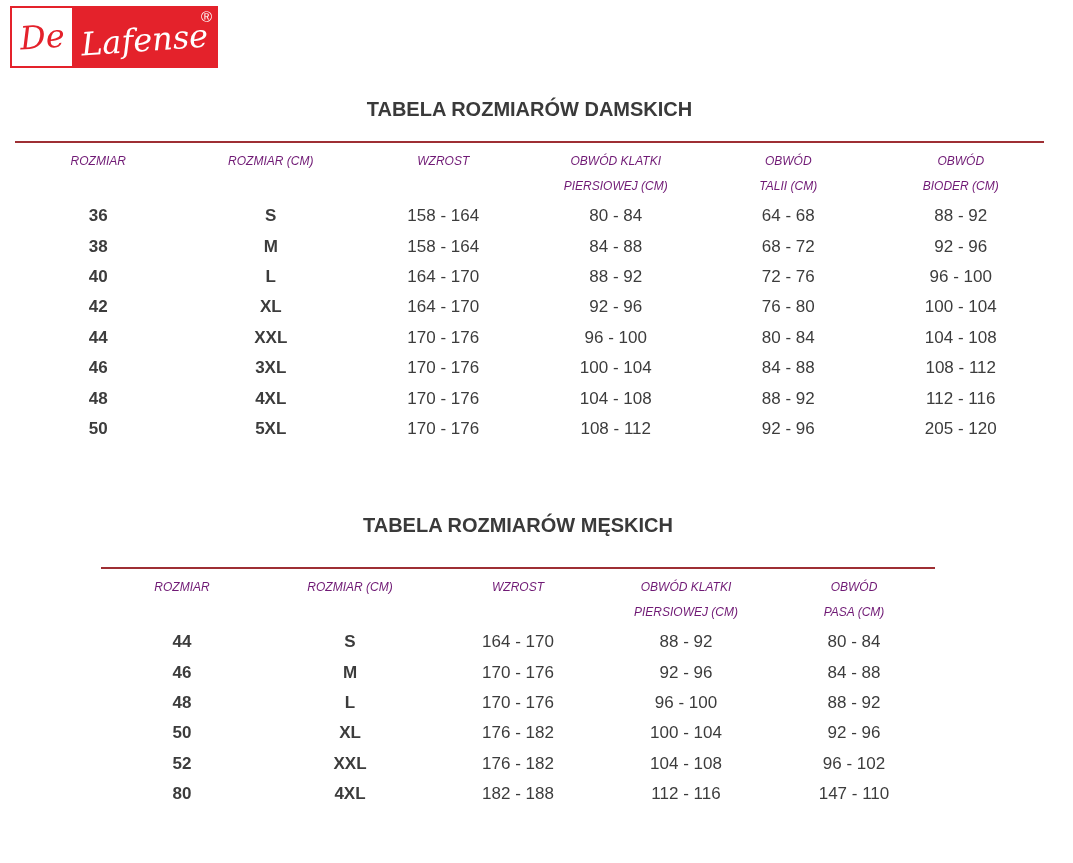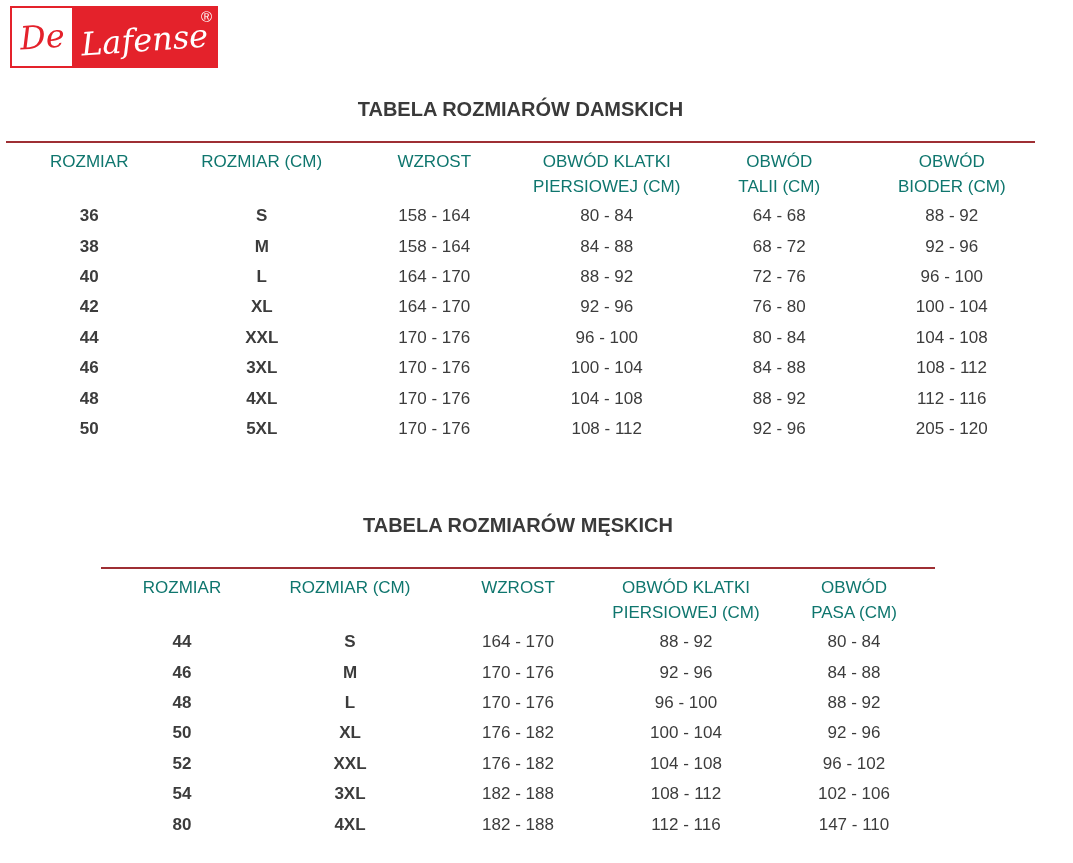--- a/index.html
+++ b/index.html
@@ -61,21 +61,21 @@
     top: 2px;
     right: 6px;
     color: #ffffff;
     font-size: 15px;
     font-style: normal;
     font-family: "Liberation Sans", sans-serif;
   }
 
   
   .table-section { position: absolute; }
-  .section-women { left: 3px; top: 96px; width: 1035px; }
+  .section-women { left: 12px; top: 96px; width: 1035px; }
   .section-men   { left: 98px; top: 512px; width: 840px; }
 
   .table-title {
     margin: 0;
     text-align: center;
     font-size: 20px;
     font-weight: bold;
     color: #3a3a3a;
     line-height: 26px;
   }
@@ -91,26 +91,27 @@
 
   .size-table {
     width: 100%;
     border-collapse: collapse;
     table-layout: fixed;
     text-align: center;
     margin-top: 4px;
   }
   .size-table th {
     font-weight: normal;
-    font-size: 17px;
+    font-size: 12px;
     line-height: 25px;
     height: 52px;
     vertical-align: top;
     padding: 2px 0 0 0;
-    color: #0f766e;
+    color: #701a75;
+    font-style: italic;
   }
   .size-table td {
     font-size: 17px;
     height: 30.4px;
     padding: 0;
     color: #3c3c3c;
   }
   .size-table td.bold { font-weight: bold; }
 </style>
 </head>
@@ -252,27 +253,20 @@
           <td>92 - 96</td>
         </tr>
         <tr>
           <td class="bold">52</td>
           <td class="bold">XXL</td>
           <td>176 - 182</td>
           <td>104 - 108</td>
           <td>96 - 102</td>
         </tr>
         <tr>
-          <td class="bold">54</td>
-          <td class="bold">3XL</td>
-          <td>182 - 188</td>
-          <td>108 - 112</td>
-          <td>102 - 106</td>
-        </tr>
-        <tr>
           <td class="bold">80</td>
           <td class="bold">4XL</td>
           <td>182 - 188</td>
           <td>112 - 116</td>
           <td>147 - 110</td>
         </tr>
       </tbody>
     </table>
 </section>
 

